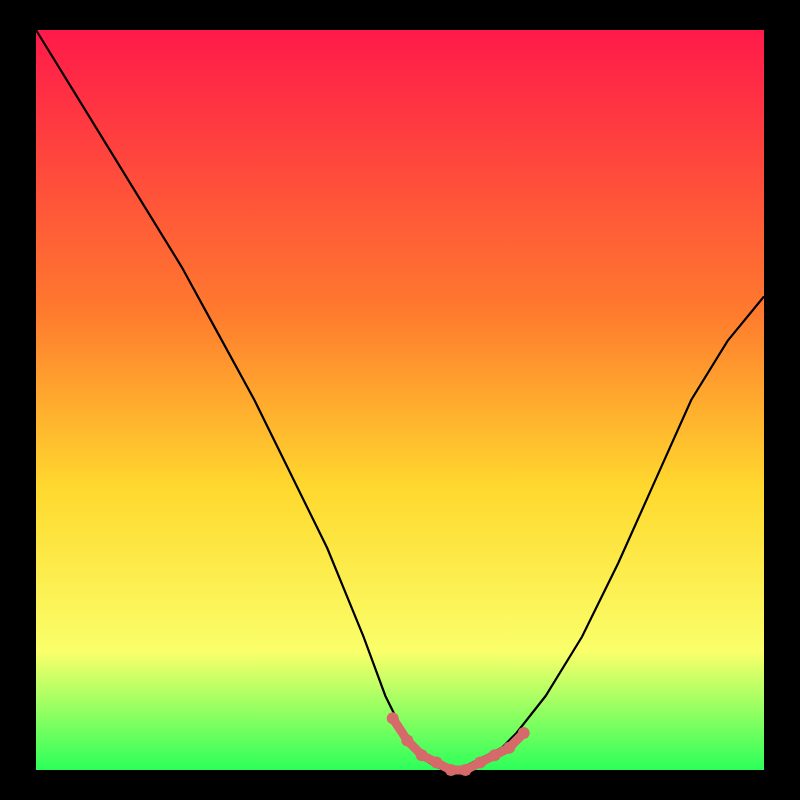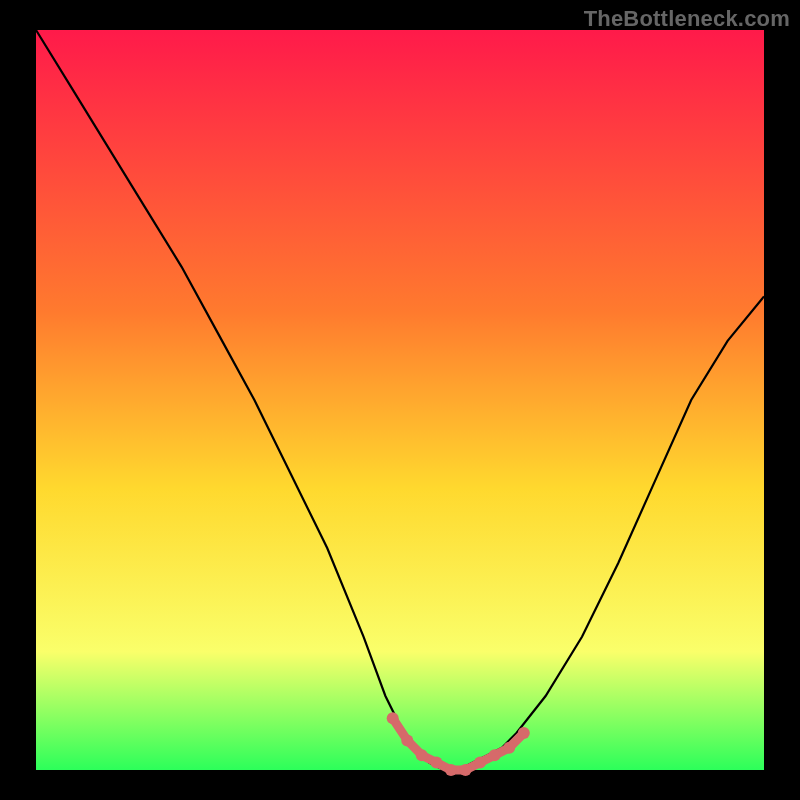--- a/index.html
+++ b/index.html
@@ -28,21 +28,20 @@
     letter-spacing: 0.2px;
     z-index: 20;
   }
   svg { display: block; }
 </style>
 </head>
 <body>
 
 <div class="stage">
 
-  <div class="watermark">TheBottleneck.com</div>
 
   <svg id="chart-svg" width="800" height="800" viewBox="0 0 800 800">
 
     <rect x="0" y="0" width="800" height="800" fill="#000"></rect>
 
     <defs>
       <linearGradient id="bg-grad" x1="0" y1="0" x2="0" y2="1">
         <stop id="g0" offset="0%" stop-color="#ff1a4a"></stop>
         <stop id="g1" offset="38%" stop-color="#ff7a2e"></stop>
         <stop id="g2" offset="62%" stop-color="#ffd92e"></stop>

